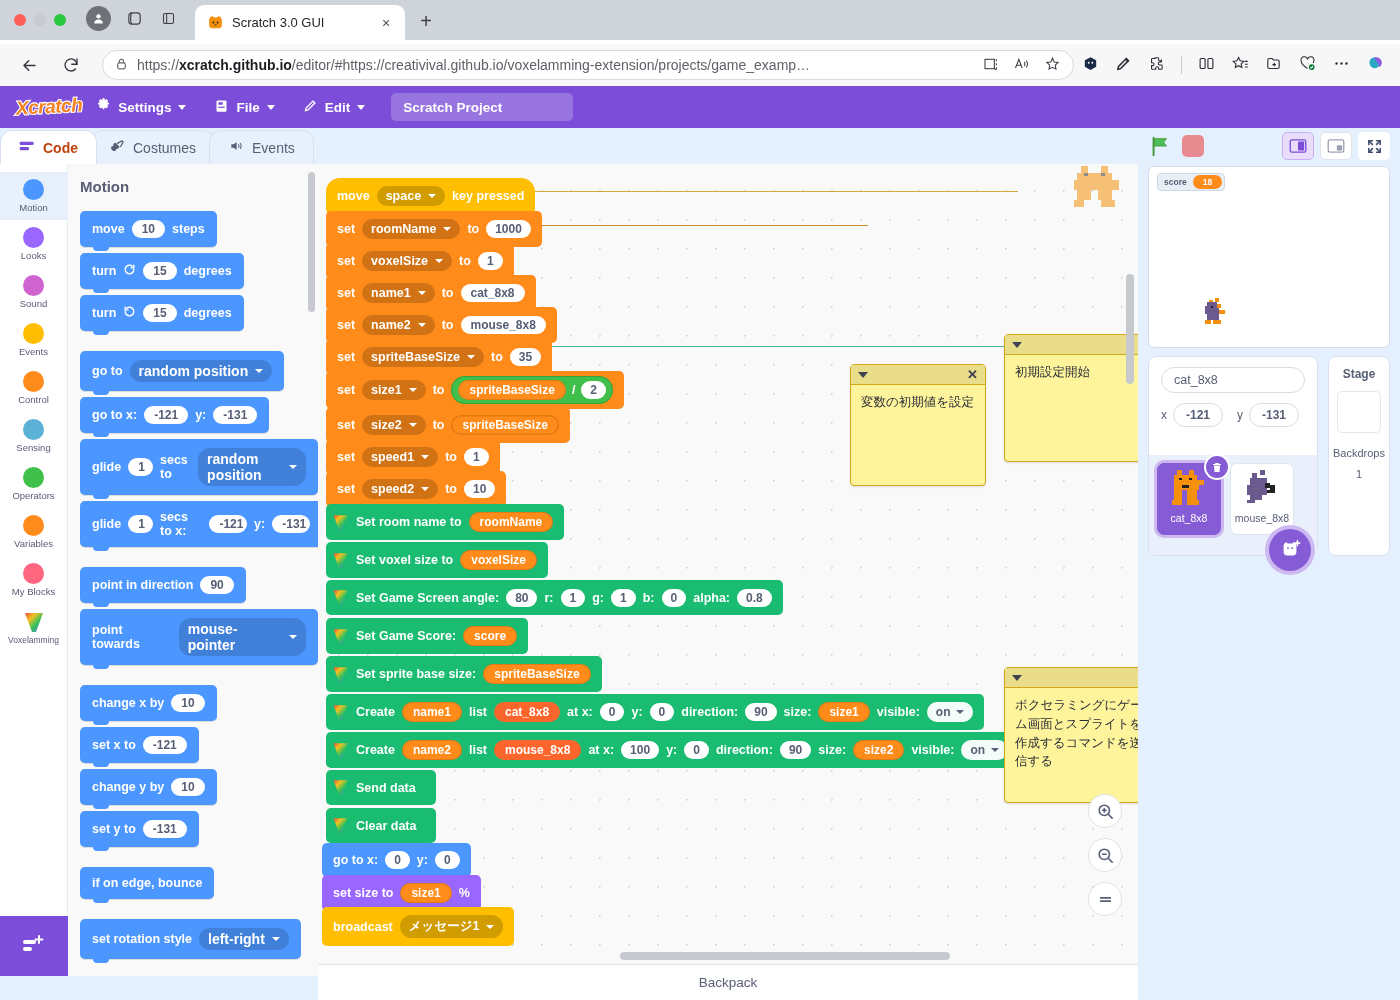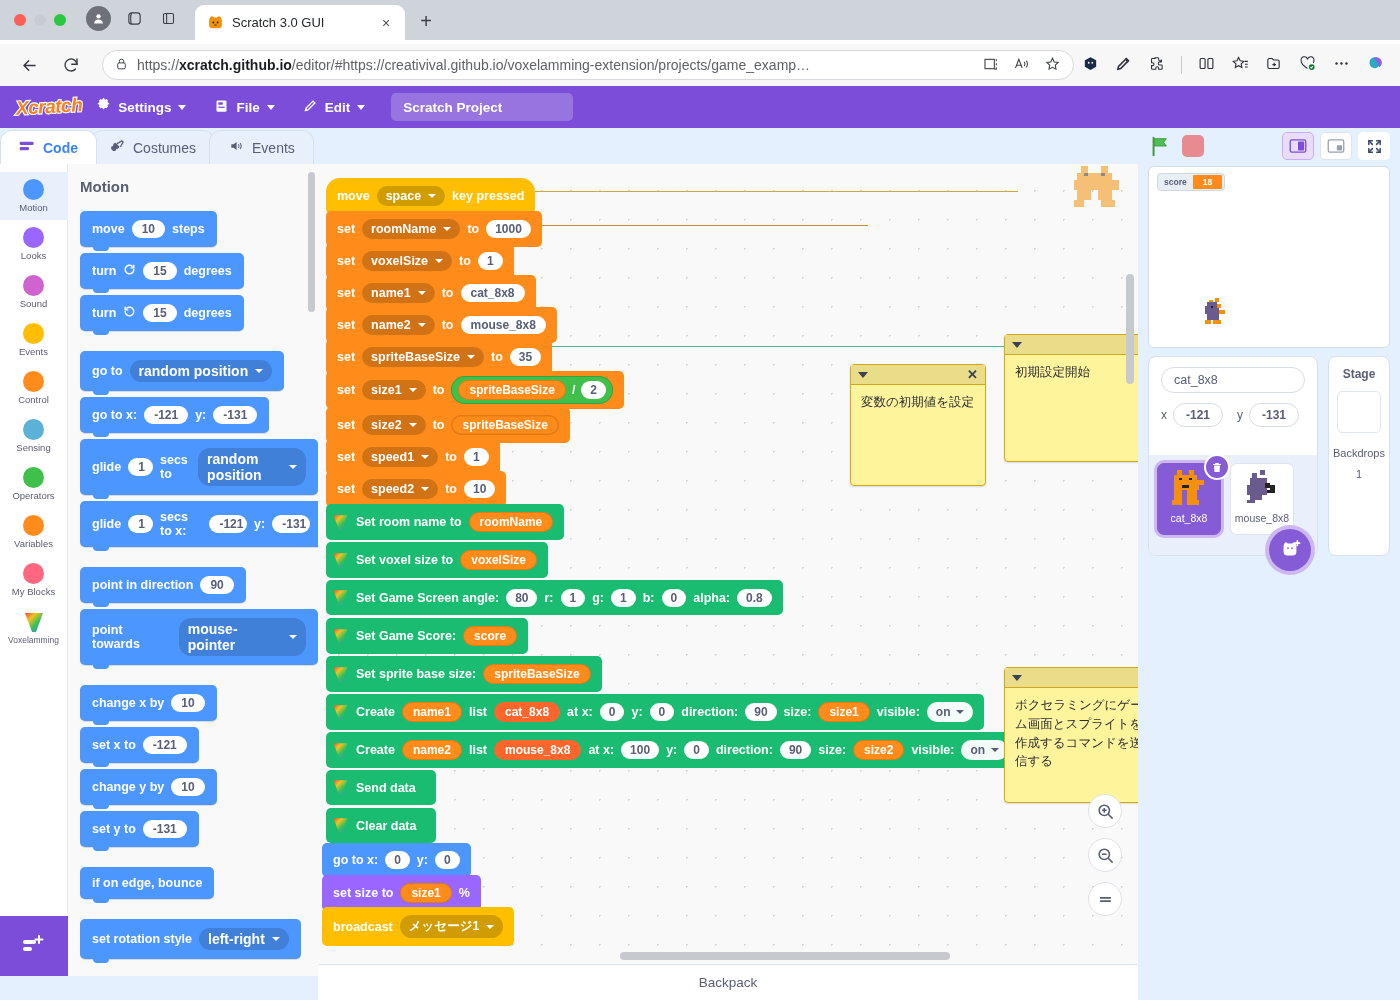--- a/index.html
+++ b/index.html
@@ -90,21 +90,21 @@
   
   .shell { position: absolute; top: 128px; left: 0; width: 1400px; height: 872px; background: #e5f0ff; }
 
   
   .tabs { position:absolute; top:0; left:0; height: 36px; display: flex; align-items: flex-end; z-index: 6;}
   .stab {
     height: 34px; border-radius: 12px 12px 0 0; display: flex; align-items: center; gap: 8px;
     padding: 0 18px; font-size: 14px; color: #575e75; background: #e8f0fc;
     border: 1px solid #d7e0ee; border-bottom: none; margin-right: -6px;
   }
-  .stab.active { background: #fff; color: #3b82f6; font-weight: 700; z-index: 3; }
+  .stab.active { background: #fff; color: #c2410c; font-weight: 700; z-index: 3; }
 
   
   .catcol {
     position:absolute; top: 36px; left: 0; width: 68px; height: 812px;
     background: #fff; border-right: 1px solid #e6e9f0;
     display: flex; flex-direction: column; align-items: center; padding-top: 8px;
   }
   .cat { width: 68px; height: 48px; display:flex;flex-direction:column;align-items:center;justify-content:center;gap:2px;}
   .cat.sel { background: #e8f0fc; }
   .catdot { width: 21px; height: 21px; border-radius: 50%; }
@@ -207,21 +207,21 @@
   .stage {
     margin: 2px 10px 0 10px; width: 242px; height: 182px; background: #fff;
     border: 1px solid #d4dcea; border-radius: 6px; position: relative; overflow:hidden;
   }
   .monitor {
     position:absolute; left: 8px; top: 6px; display:flex; align-items:center;
     background: #e8eef6; border-radius: 4px; border: 1px solid #d0d8e4; overflow:hidden;
     font-size: 8.5px; font-weight: 700; color: #575e75;
   }
   .mon-name { padding: 2px 6px; }
-  .mon-val { background:#ff8c1a; color:#fff; padding: 2px 10px; border-radius: 1px; margin: 1px 2px 1px 0;}
+  .mon-val { background:#ff8c1a; color:#fff; padding: 2px 10px; border-radius: 7px; margin: 1px 2px 1px 0;}
 
   .spritepanel { position:absolute; left: 10px; top: 228px; width: 170px; height: 200px;
                  background: #fff; border: 1px solid #d8e0ee; border-radius: 8px; }
   .sp-info { padding: 10px 12px 8px 12px; }
   .sp-name { width: 144px; height: 26px; border: 1px solid #d8dde6; border-radius: 14px;
              font-size: 12.5px; color: #575e75; display:flex; align-items:center; padding: 0 12px; }
   .sp-xy { display:flex; align-items:center; gap: 6px; margin-top: 10px; font-size: 12px; color: #575e75; }
   .sp-xy .f { width: 50px; height: 24px; border:1px solid #d8dde6; border-radius: 13px;
               display:flex;align-items:center;justify-content:center; font-size:12px; font-weight:700;}
   .sp-list { position:absolute; left:0; top: 98px; width: 168px; height: 100px; background:#e9f0fb;

